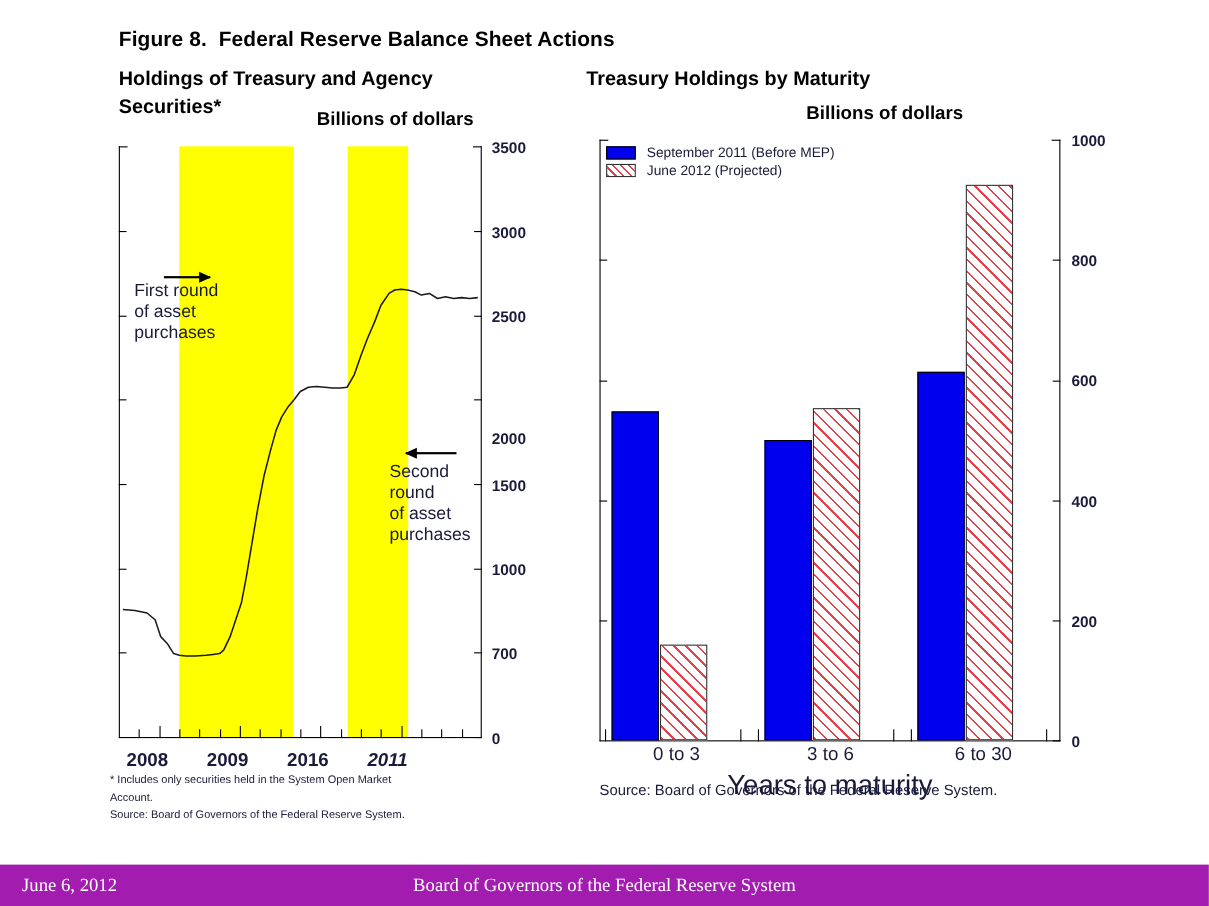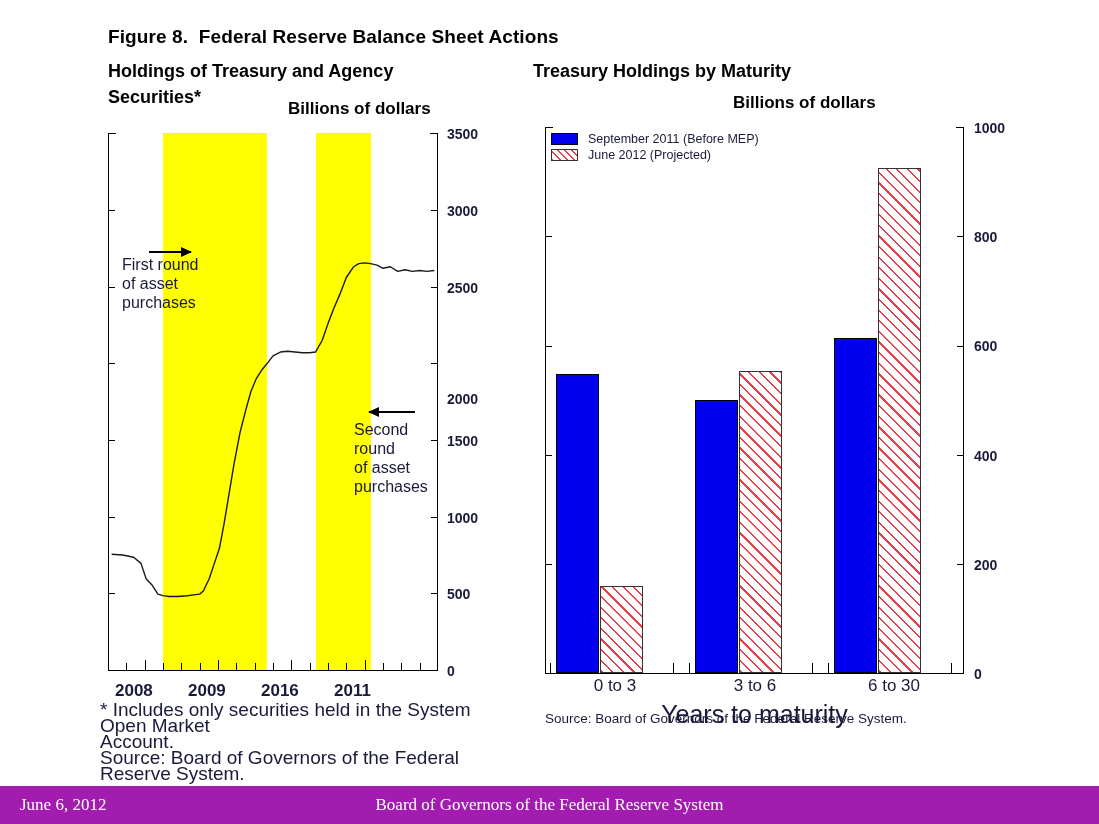--- a/index.html
+++ b/index.html
@@ -60,21 +60,21 @@
   #note-first{left:122px;top:255px;}
   #note-second{left:354px;top:420px;}
 
   .arrow{position:absolute;height:10px;}
   .arrow .shaft{position:absolute;top:4px;height:1.6px;background:#000;left:0;right:0;}
   .arrow .head{position:absolute;top:0px;width:0;height:0;}
   .arrow.right .head{right:-1px;border-top:5px solid transparent;border-bottom:5px solid transparent;border-left:11px solid #000;}
   .arrow.left  .head{left:-1px; border-top:5px solid transparent;border-bottom:5px solid transparent;border-right:11px solid #000;}
 
   .footnote{
-    position:absolute;font-size:19px;line-height:16px;color:#1a1a3a;
+    position:absolute;font-size:10px;line-height:16px;color:#1a1a3a;
     white-space:pre-line;
   }
   #left-footnote{left:100px;top:702px;width:420px;}
   #right-source{left:545px;top:711px;width:440px;font-size:13.5px;}
 
   
   #right-plot{left:545px;top:127px;width:419px;height:547px;}
   #right-plot .frame-l{left:0;top:0;width:1px;height:547px;background:#000;position:absolute;}
   #right-plot .frame-r{left:418px;top:0;width:1px;height:547px;background:#000;position:absolute;}
   #right-plot .frame-b{left:0;top:546px;width:419px;height:1px;background:#000;position:absolute;}
@@ -186,27 +186,27 @@
         <div class="tick tick-x" style="left: 311.7px; height: 8px;"></div>
       </div>
   </div>
 
   <div class="ylabel" style="left:447px;top:126px;">3500</div>
   <div class="ylabel" style="left:447px;top:203px;">3000</div>
   <div class="ylabel" style="left:447px;top:280px;">2500</div>
   <div class="ylabel" style="left:447px;top:356px;margin-top:35px;">2000</div>
   <div class="ylabel" style="left:447px;top:433px;">1500</div>
   <div class="ylabel" style="left:447px;top:510px;">1000</div>
-  <div class="ylabel" style="left:447px;top:586px;">500</div>
+  <div class="ylabel" style="left:447px;top:586px;">700</div>
   <div class="ylabel" style="left:447px;top:663px;">0</div>
 
   <div class="xlabel" style="left:115px;top:681px;">2008</div>
   <div class="xlabel" style="left:188px;top:681px;">2009</div>
   <div class="xlabel" style="left:261px;top:681px;">2016</div>
-  <div class="xlabel" style="left:334px;top:681px;">2011</div>
+  <div class="xlabel" style="left:334px;top:681px;font-style:italic;">2011</div>
 
   <div class="note" id="note-first">First round
 of asset
 purchases</div>
   <div class="arrow right" style="left:149px;top:247px;width:42px;">
     <span class="shaft"></span>
       <span class="head"></span>
   </div>
 
   <div class="note" id="note-second">Second

